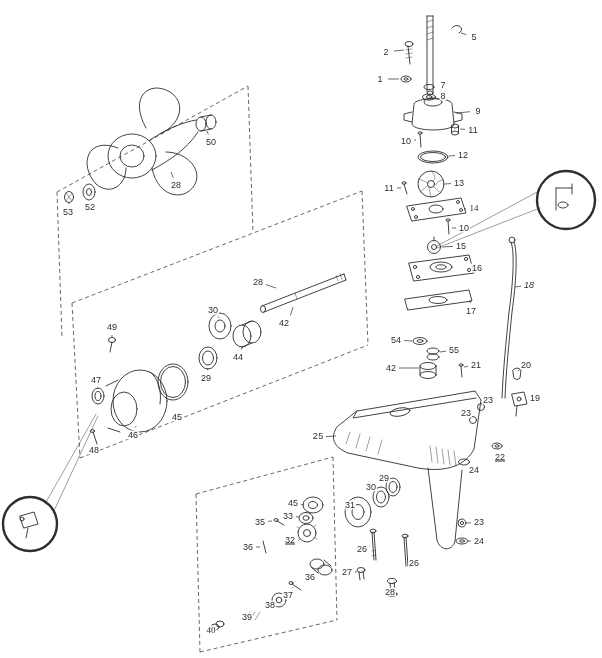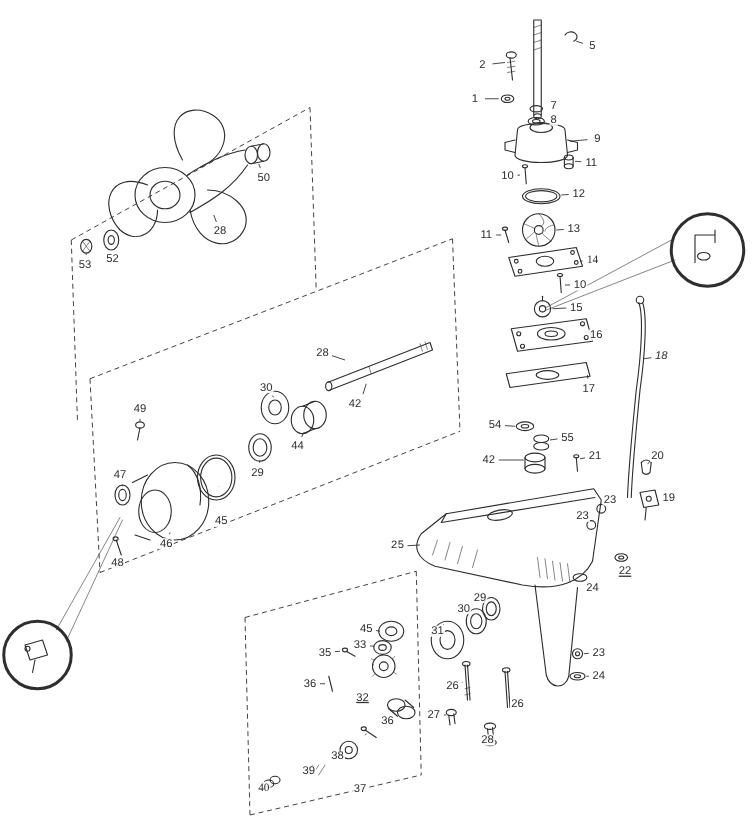--- a/index.html
+++ b/index.html
@@ -335,25 +335,25 @@
       <span class="part-label" style="left: 177px; top: 397px; margin-top: 20px;">45</span>
       <span class="part-label" style="left: 133px; top: 435px;">46</span>
       <span class="part-label" style="left: 94px; top: 450px;">48</span>
       <span class="part-label" style="left: 318px; top: 437px; font-family: Liberation Mono, monospace;">25</span>
       <span class="part-label" style="left: 384px; top: 478px;">29</span>
       <span class="part-label" style="left: 371px; top: 487px;">30</span>
       <span class="part-label" style="left: 350px; top: 493px; margin-top: 12px;">31</span>
       <span class="part-label" style="left: 293px; top: 503px;">45</span>
       <span class="part-label" style="left: 288px; top: 516px;">33</span>
       <span class="part-label" style="left: 260px; top: 522px;">35</span>
-      <span class="part-label" style="left: 290px; top: 558px; text-decoration: underline;">32</span>
+      <span class="part-label" style="left: 290px; top: 540px; text-decoration: underline;">32</span>
       <span class="part-label" style="left: 362px; top: 549px;">26</span>
       <span class="part-label" style="left: 414px; top: 563px;">26</span>
       <span class="part-label" style="left: 248px; top: 547px;">36</span>
       <span class="part-label" style="left: 347px; top: 572px;">27</span>
       <span class="part-label" style="left: 310px; top: 577px;">36</span>
       <span class="part-label" style="left: 390px; top: 592px;">28</span>
-      <span class="part-label" style="left: 288px; top: 595px; margin-top: 36px;">37</span>
+      <span class="part-label" style="left: 288px; top: 595px;">37</span>
       <span class="part-label" style="left: 270px; top: 605px;">38</span>
       <span class="part-label" style="left: 247px; top: 617px;">39</span>
       <span class="part-label" style="left: 211px; top: 630px; font-family: Liberation Serif, serif;">40</span>
     </div>
 </div>
 
 </body></html>

